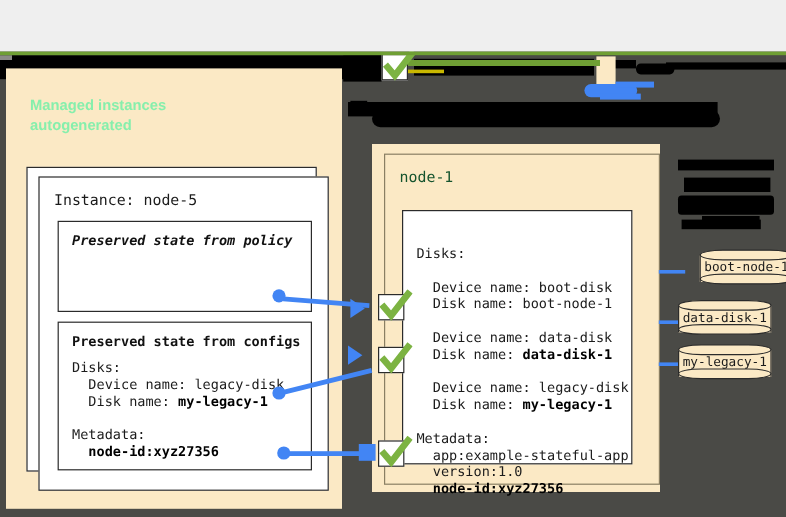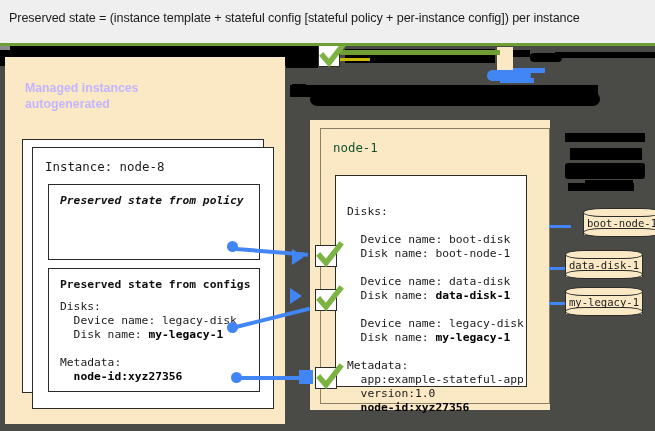--- a/index.html
+++ b/index.html
@@ -29,21 +29,21 @@
   .redact{position:absolute;background:#000;}
   .dark-panel{position:absolute;background:#4a4a46;}
 
   
   .panel-left{
     position:absolute;left:5px;top:57px;width:280px;height:367px;
     background:#fbe9c5;
   }
   .panel-left-title{
     position:absolute;left:25px;top:81px;width:250px;
-    font-size:12.3px;color:#c4b5fd;line-height:15.5px;
+    font-size:12.3px;color:#86efac;line-height:15.5px;
   }
   .panel-left-title .b{font-weight:bold;}
 
   
   .ghost-card{
     position:absolute;left:22px;top:139px;width:240px;height:252px;
     background:#fff;border:1.4px solid #2b2b2b;
   }
   .inst-card{
     position:absolute;left:32px;top:147px;width:240px;height:260px;
@@ -158,34 +158,33 @@
   <div class="redact" style="left:568px;top:183px;width:66px;height:8px;"></div>
   <div class="redact" style="left:585px;top:180px;width:48px;height:5px;"></div>
 
   <div class="ckbox" style="left:318px;top:45px;width:22px;height:22px;">
     <svg width="30" height="30" viewBox="0 0 30 30">
       <path d="M6 15 L12 22 L26 4" stroke="#7cb342" stroke-width="5.5" fill="none" stroke-linecap="square"></path>
     </svg>
   </div>
 
   <div class="caption-bar"></div>
-  <div class="caption-text">Preserved state = (instance template + stateful config [stateful policy + per-instance config]) per instance</div>
   <div class="green-rule"></div>
 
   <div class="panel-left"></div>
 
   <div class="panel-left-title">
     <div class="b">Managed instances</div>
     <div class="b">autogenerated</div>
   </div>
 
   <div class="ghost-card"></div>
 
   <div class="inst-card">
-    <div class="inst-title mono">Instance: node-8</div>
+    <div class="inst-title mono">Instance: node-5</div>
 
     <div class="sub-card" style="left:15px;top:36px;width:210px;height:74px;font-style:italic;">
       <div class="hd mono">Preserved state from policy</div>
     </div>
 
     <div class="sub-card" style="left:15px;top:120px;width:210px;height:122px;">
       <div class="hd mono">Preserved state from configs</div>
       <div class="body mono"><span>Disks:</span>
 <span>  Device name: legacy-disk</span>
 <span>  Disk name: </span><span class="bold">my-legacy-1</span>

